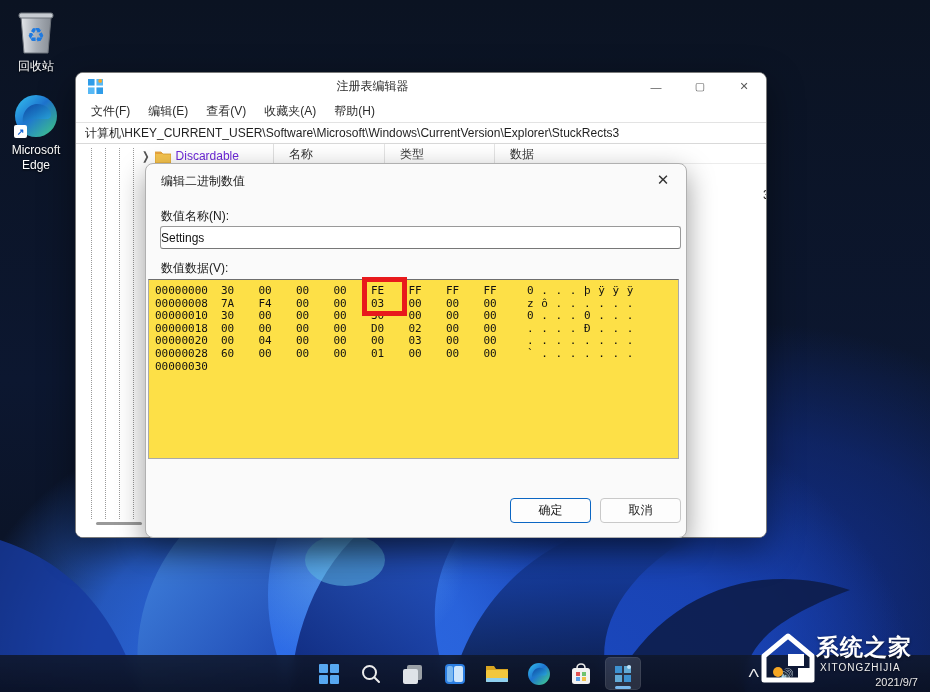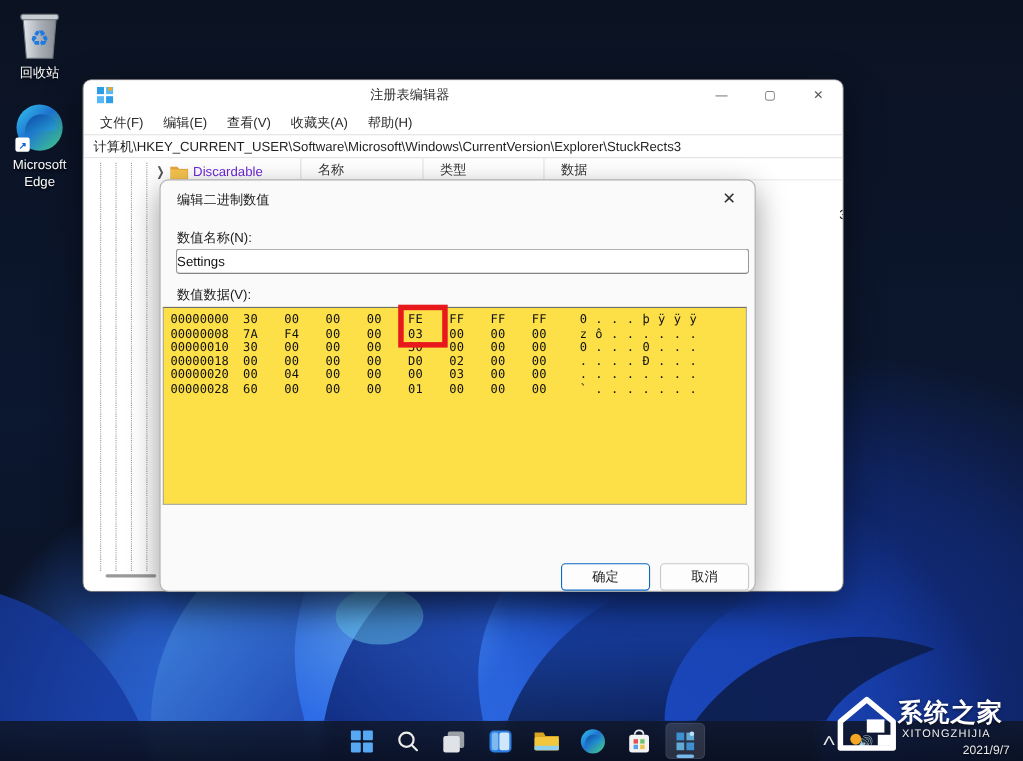--- a/index.html
+++ b/index.html
@@ -71,21 +71,21 @@
   .hexbox { position:absolute; left:2px; top:115px; width:531px; height:180px; background:#fde047;
     border:1px solid #a9a9a9; border-top-color:#6e6e6e; }
   .hex-grid { position:relative; padding:4px 0 0 6px; font-family:"DejaVu Sans Mono", monospace;
     font-size:11px; color:#111; }
   .hex-row { height:12.6px; display:flex; white-space:pre; }
   .hex-offset { display:inline-block; width:66px; }
   .hex-byte { display:inline-block; width:37.5px; }
   .hex-ascii { display:inline-block; margin-left:6px; letter-spacing:.5px; }
   .red-box { position:absolute; left:213px; top:-3px; width:45px; height:39px;
     border:5px solid #e8191c; z-index:6; }
-  .dlg-btn { position:absolute; top:348px; width:81px; height:25px; background:#fdfdfd; border:1px solid #c9c9c9;
+  .dlg-btn { position:absolute; top:334px; width:81px; height:25px; background:#fdfdfd; border:1px solid #c9c9c9;
     border-radius:4px; font-size:12px; color:#1a1a1a; display:flex; align-items:center; justify-content:center; }
   .btn-ok { left:364px; border:1.5px solid #0b66c3; }
   .btn-cancel { left:454px; }
 
   
   .taskbar { position:absolute; left:0; right:0; bottom:0; height:37px; z-index:4;
     background:linear-gradient(180deg, rgba(16,24,44,.88), rgba(10,16,32,.92)); backdrop-filter:blur(6px);
     display:flex; align-items:center; }
   .tb-center { position:absolute; left:311px; display:flex; align-items:center; gap:6px; }
   .tb-slot { width:36px; height:33px; border-radius:5px; display:flex; align-items:center; justify-content:center; position:relative; }
@@ -234,20 +234,21 @@
   <div class="dlg-label lab-data">数值数据(V):</div>
   <div class="hexbox">
     <div class="hex-grid">
       <div class="red-box"></div>
     <div class="hex-row"><span class="hex-offset">00000000</span><span class="hex-byte">30</span><span class="hex-byte">00</span><span class="hex-byte">00</span><span class="hex-byte">00</span><span class="hex-byte">FE</span><span class="hex-byte">FF</span><span class="hex-byte">FF</span><span class="hex-byte">FF</span><span class="hex-ascii">0 . . . þ ÿ ÿ ÿ</span></div>
         <div class="hex-row"><span class="hex-offset">00000008</span><span class="hex-byte">7A</span><span class="hex-byte">F4</span><span class="hex-byte">00</span><span class="hex-byte">00</span><span class="hex-byte">03</span><span class="hex-byte">00</span><span class="hex-byte">00</span><span class="hex-byte">00</span><span class="hex-ascii">z ô . . . . . .</span></div>
         <div class="hex-row"><span class="hex-offset">00000010</span><span class="hex-byte">30</span><span class="hex-byte">00</span><span class="hex-byte">00</span><span class="hex-byte">00</span><span class="hex-byte">30</span><span class="hex-byte">00</span><span class="hex-byte">00</span><span class="hex-byte">00</span><span class="hex-ascii">0 . . . 0 . . .</span></div>
         <div class="hex-row"><span class="hex-offset">00000018</span><span class="hex-byte">00</span><span class="hex-byte">00</span><span class="hex-byte">00</span><span class="hex-byte">00</span><span class="hex-byte">D0</span><span class="hex-byte">02</span><span class="hex-byte">00</span><span class="hex-byte">00</span><span class="hex-ascii">. . . . Ð . . .</span></div>
         <div class="hex-row"><span class="hex-offset">00000020</span><span class="hex-byte">00</span><span class="hex-byte">04</span><span class="hex-byte">00</span><span class="hex-byte">00</span><span class="hex-byte">00</span><span class="hex-byte">03</span><span class="hex-byte">00</span><span class="hex-byte">00</span><span class="hex-ascii">. . . . . . . .</span></div>
         <div class="hex-row"><span class="hex-offset">00000028</span><span class="hex-byte">60</span><span class="hex-byte">00</span><span class="hex-byte">00</span><span class="hex-byte">00</span><span class="hex-byte">01</span><span class="hex-byte">00</span><span class="hex-byte">00</span><span class="hex-byte">00</span><span class="hex-ascii">` . . . . . . .</span></div>
+        <div class="hex-row"><span class="hex-offset">00000030</span><span class="hex-ascii"></span></div>
       </div>
   </div>
   <div class="dlg-btn btn-ok">确定</div>
   <div class="dlg-btn btn-cancel">取消</div>
 </div>
 
 <div class="taskbar">
   <div class="tb-center">
     <div class="tb-slot">
       <svg width="24" height="24" viewBox="0 0 24 24">

